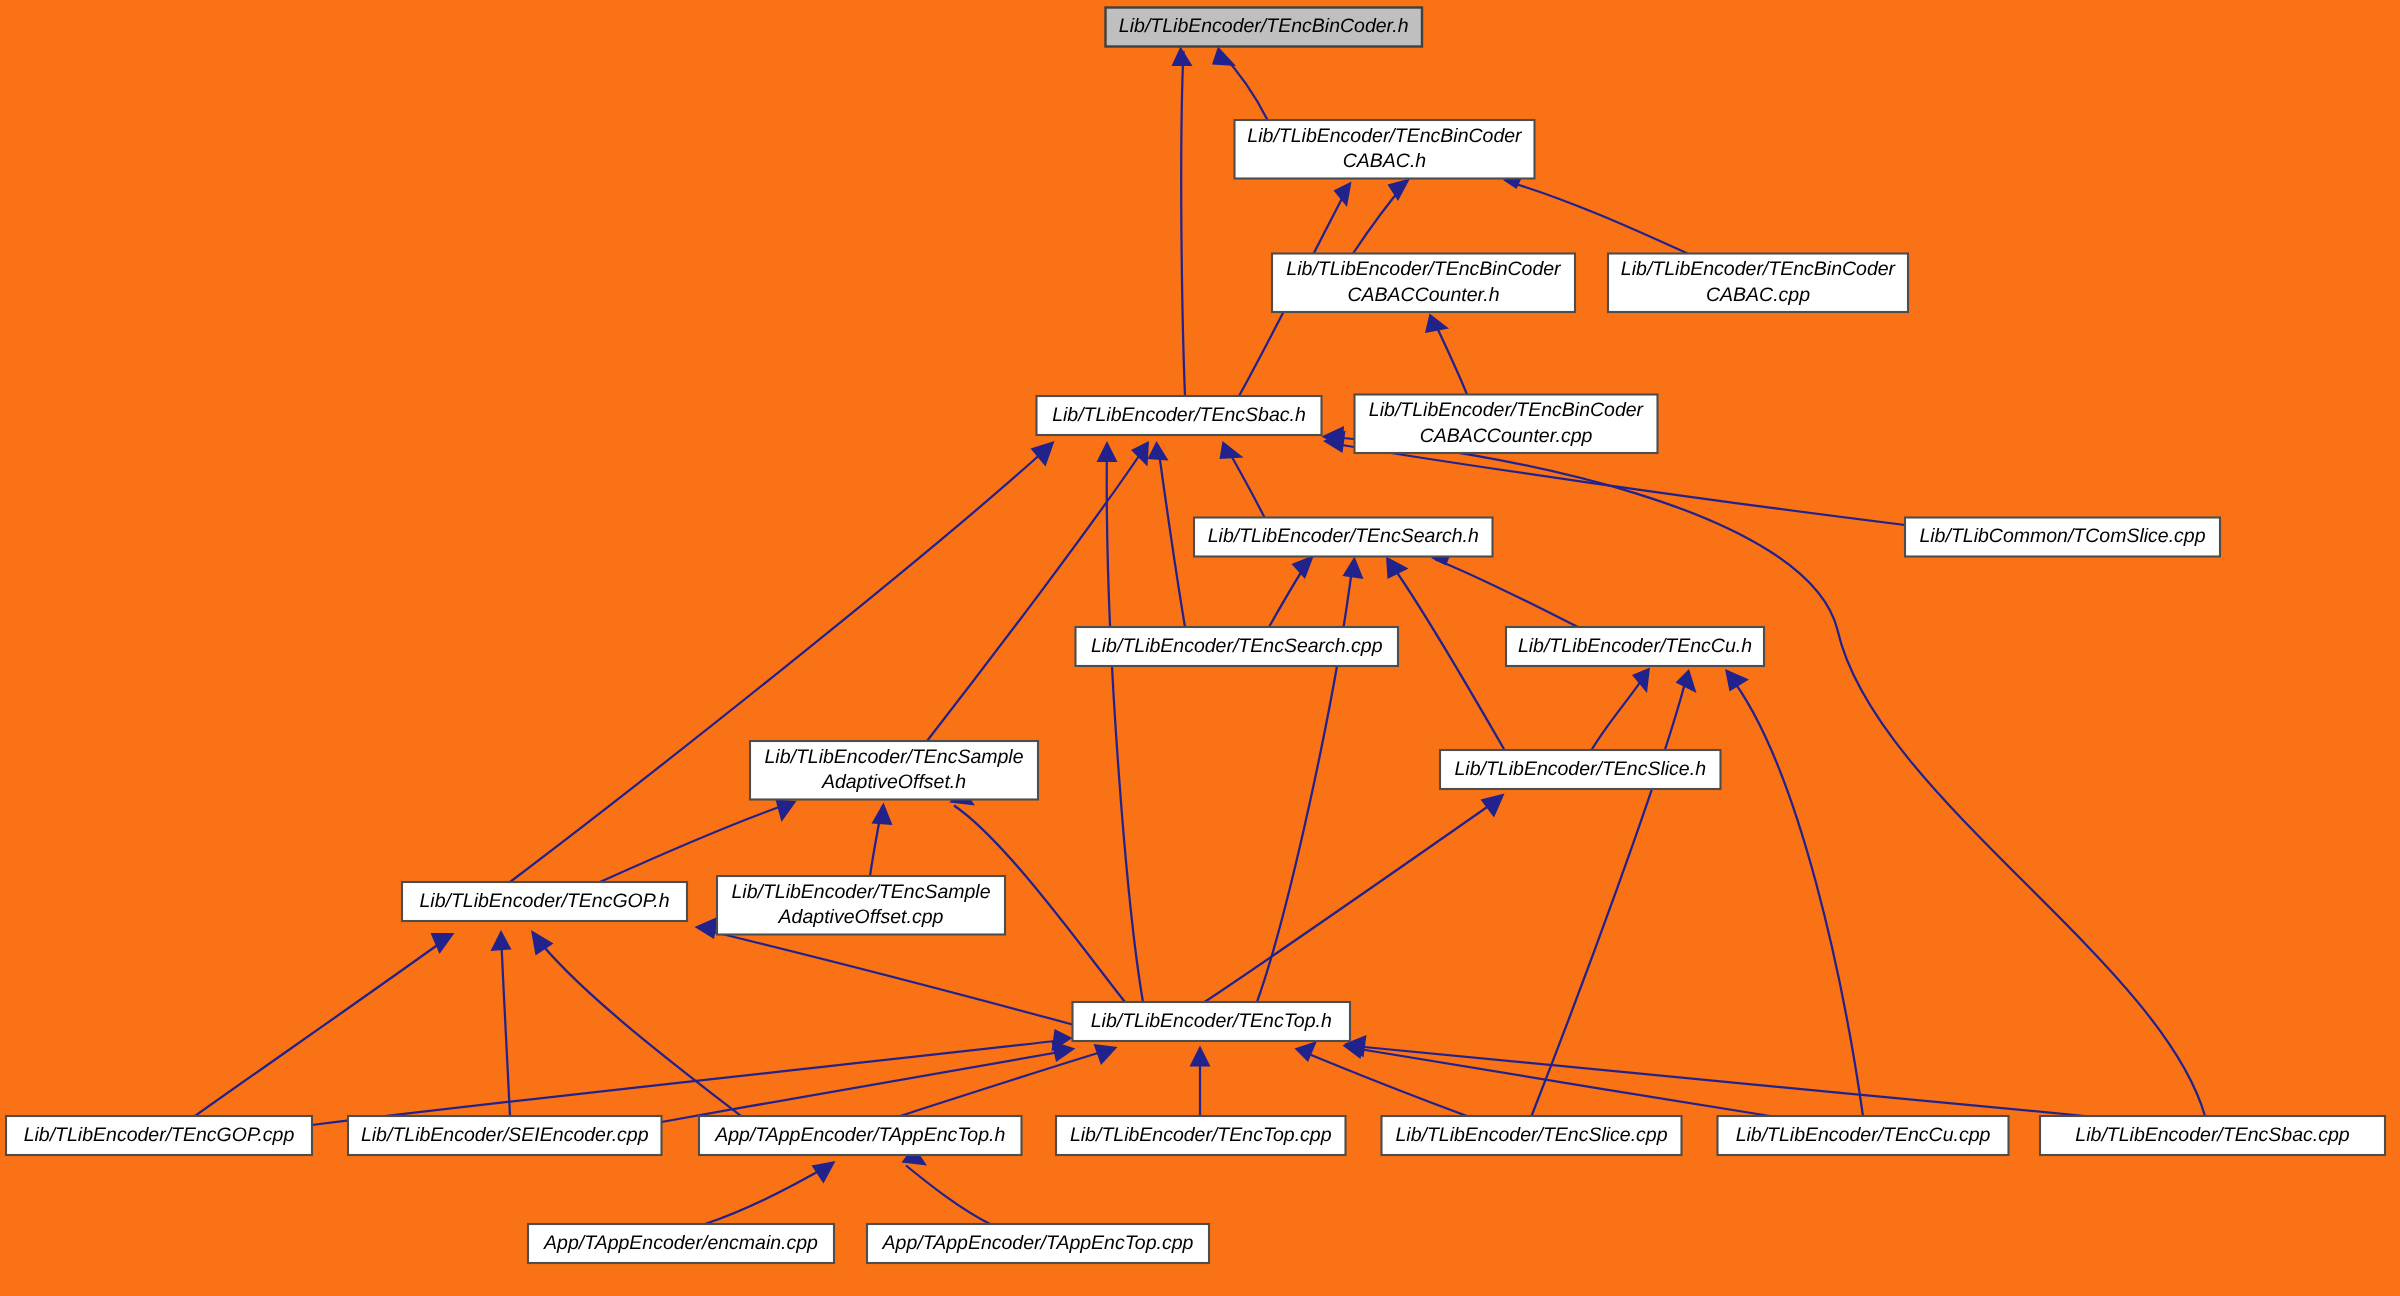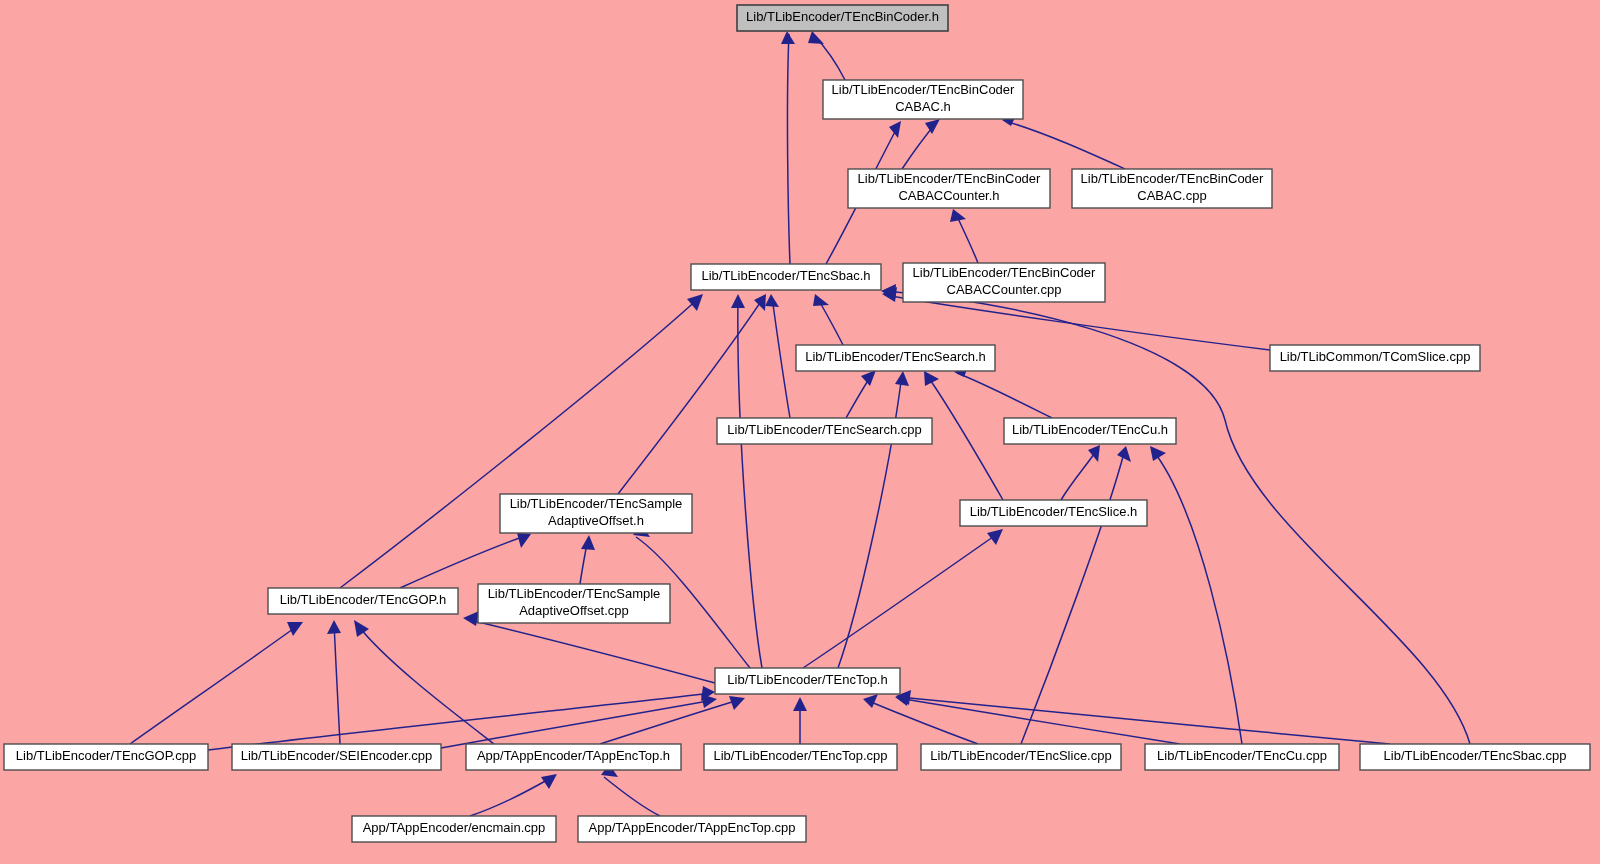--- a/index.html
+++ b/index.html
@@ -4,23 +4,24 @@
 <style>
   html, body {
     margin: 0;
     padding: 0;
     background: #ffffff;
   }
   #graph-root {
     position: relative;
     width: 1600px;
     height: 864px;
-    background: #fca5a5;
+    background: #f97316;
     font-family: "Liberation Sans", sans-serif;
     overflow: hidden;
+    font-style: italic;
   }
   svg#graph-canvas {
     position: absolute;
     top: 0; left: 0;
     width: 1600px;
     height: 864px;
   }
   .node-box {
     fill: #ffffff;
     stroke: #4d4d4d;

